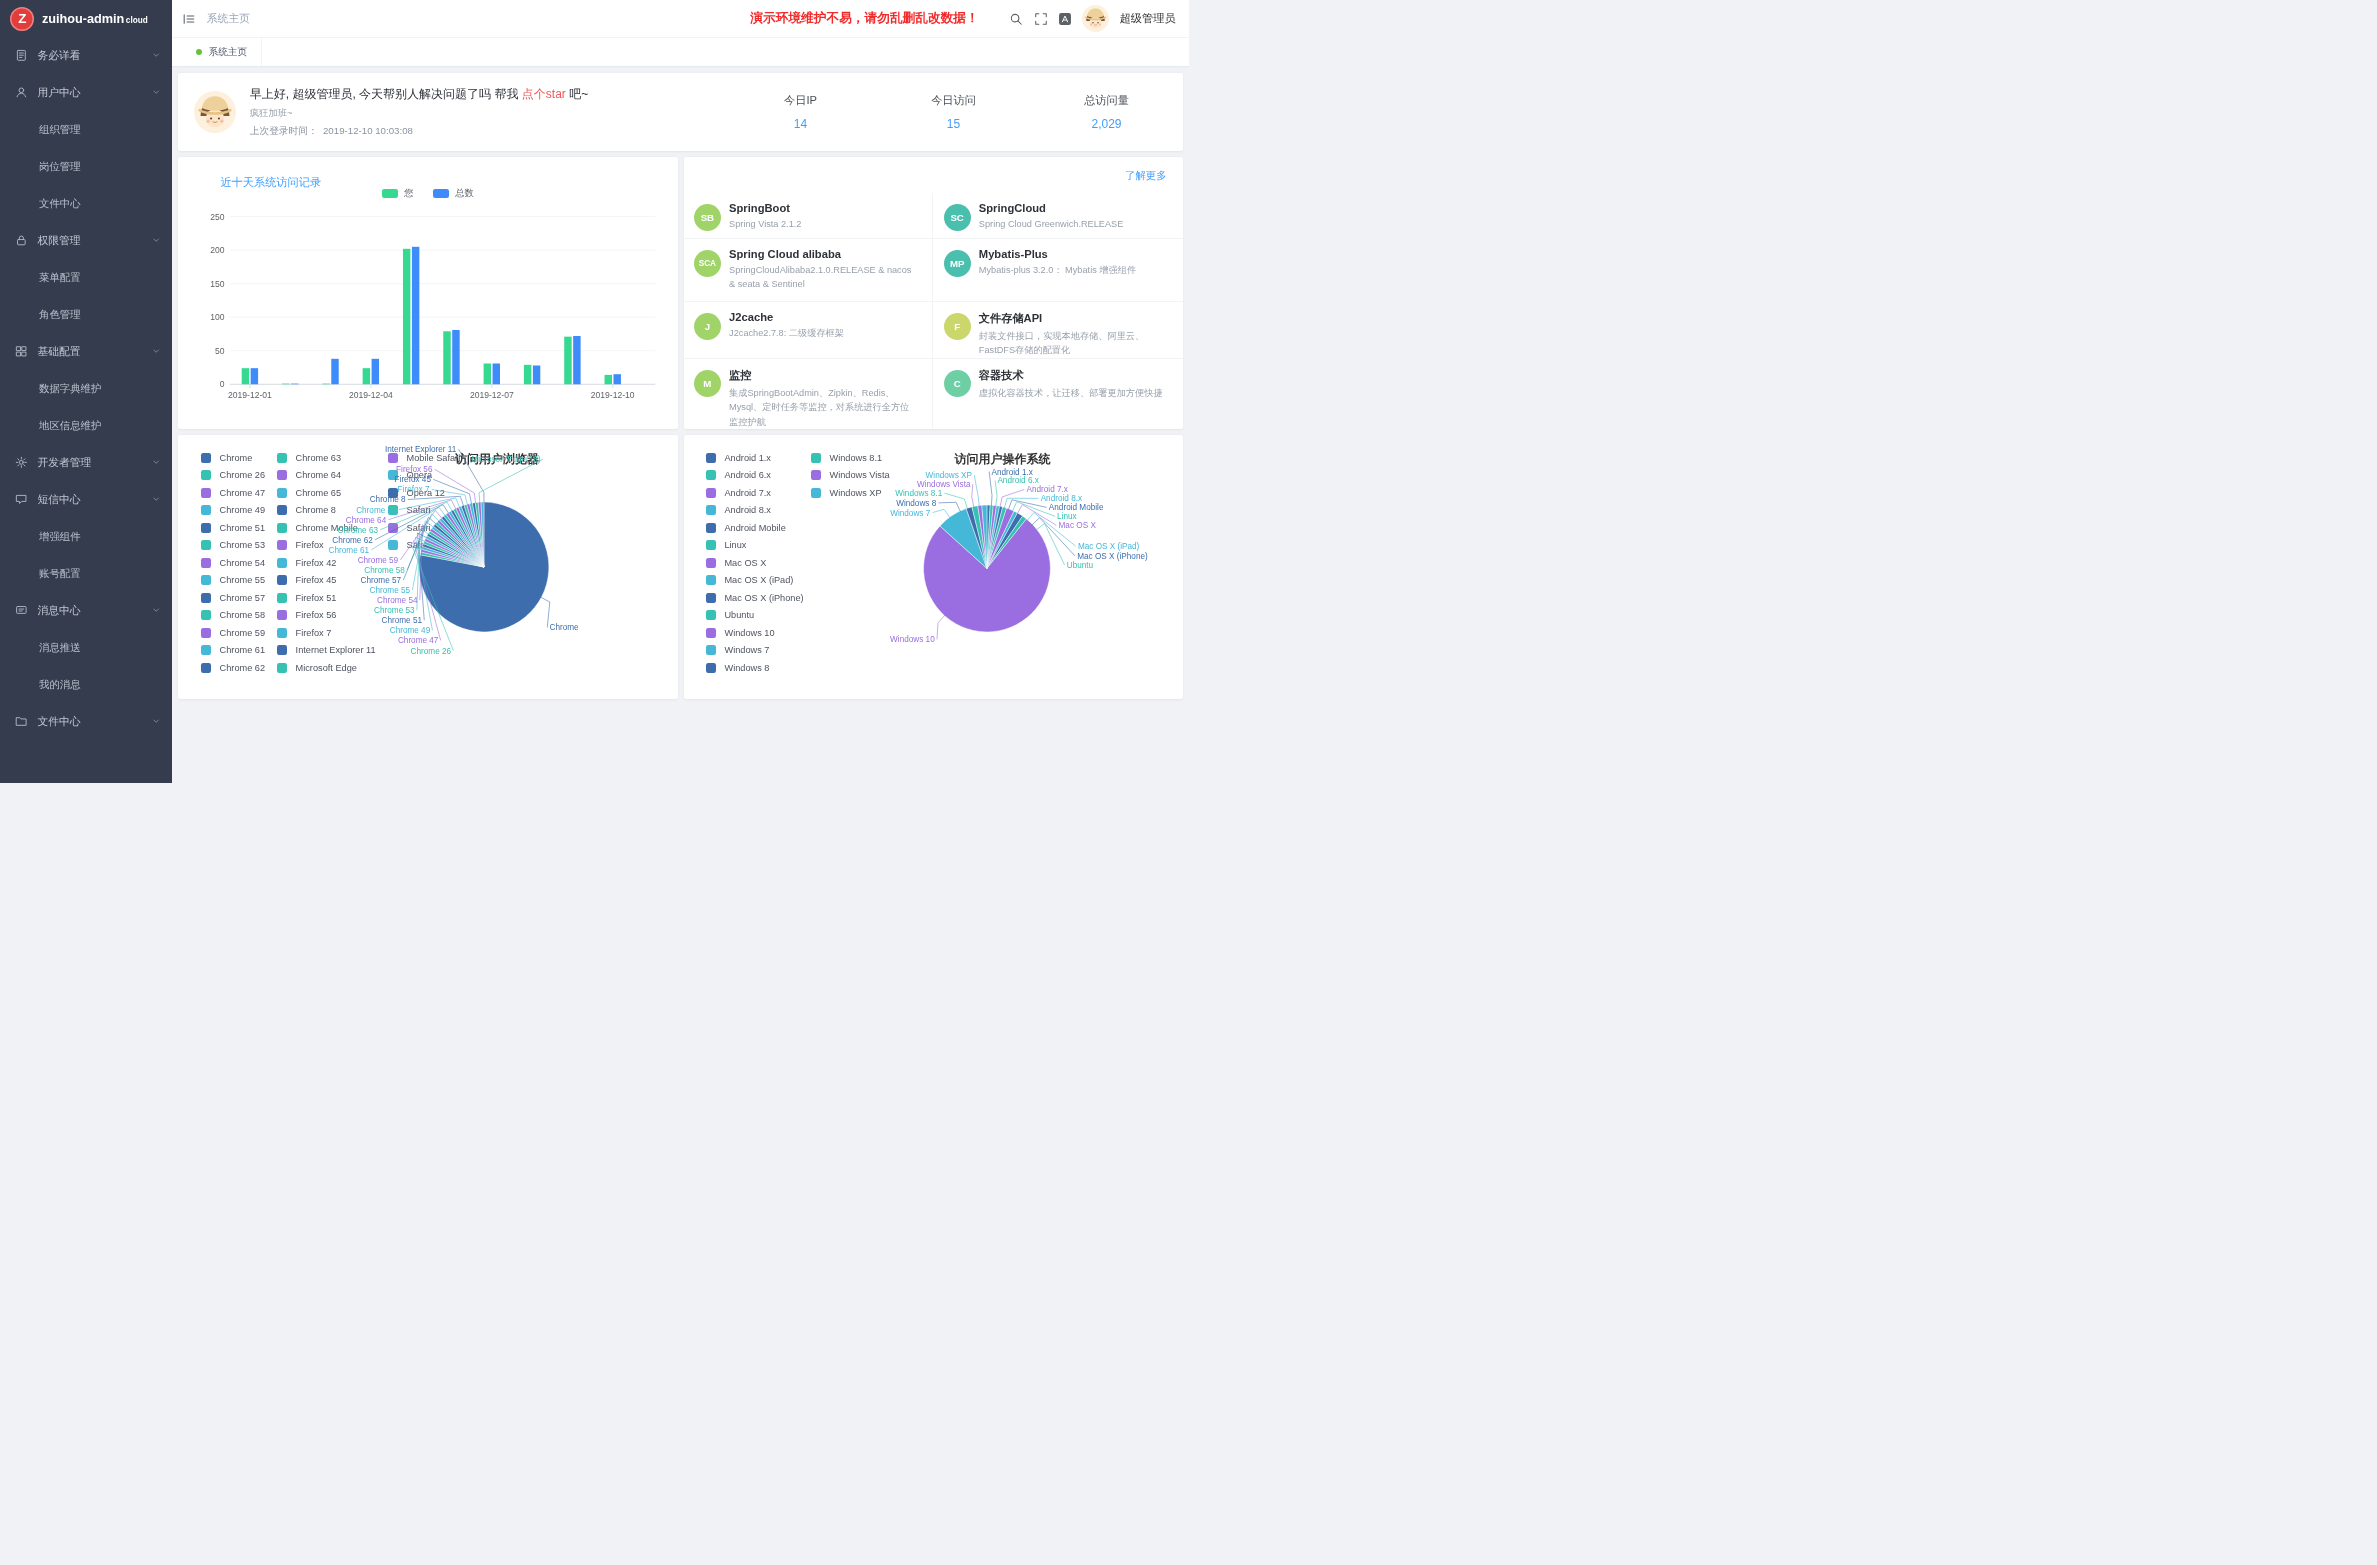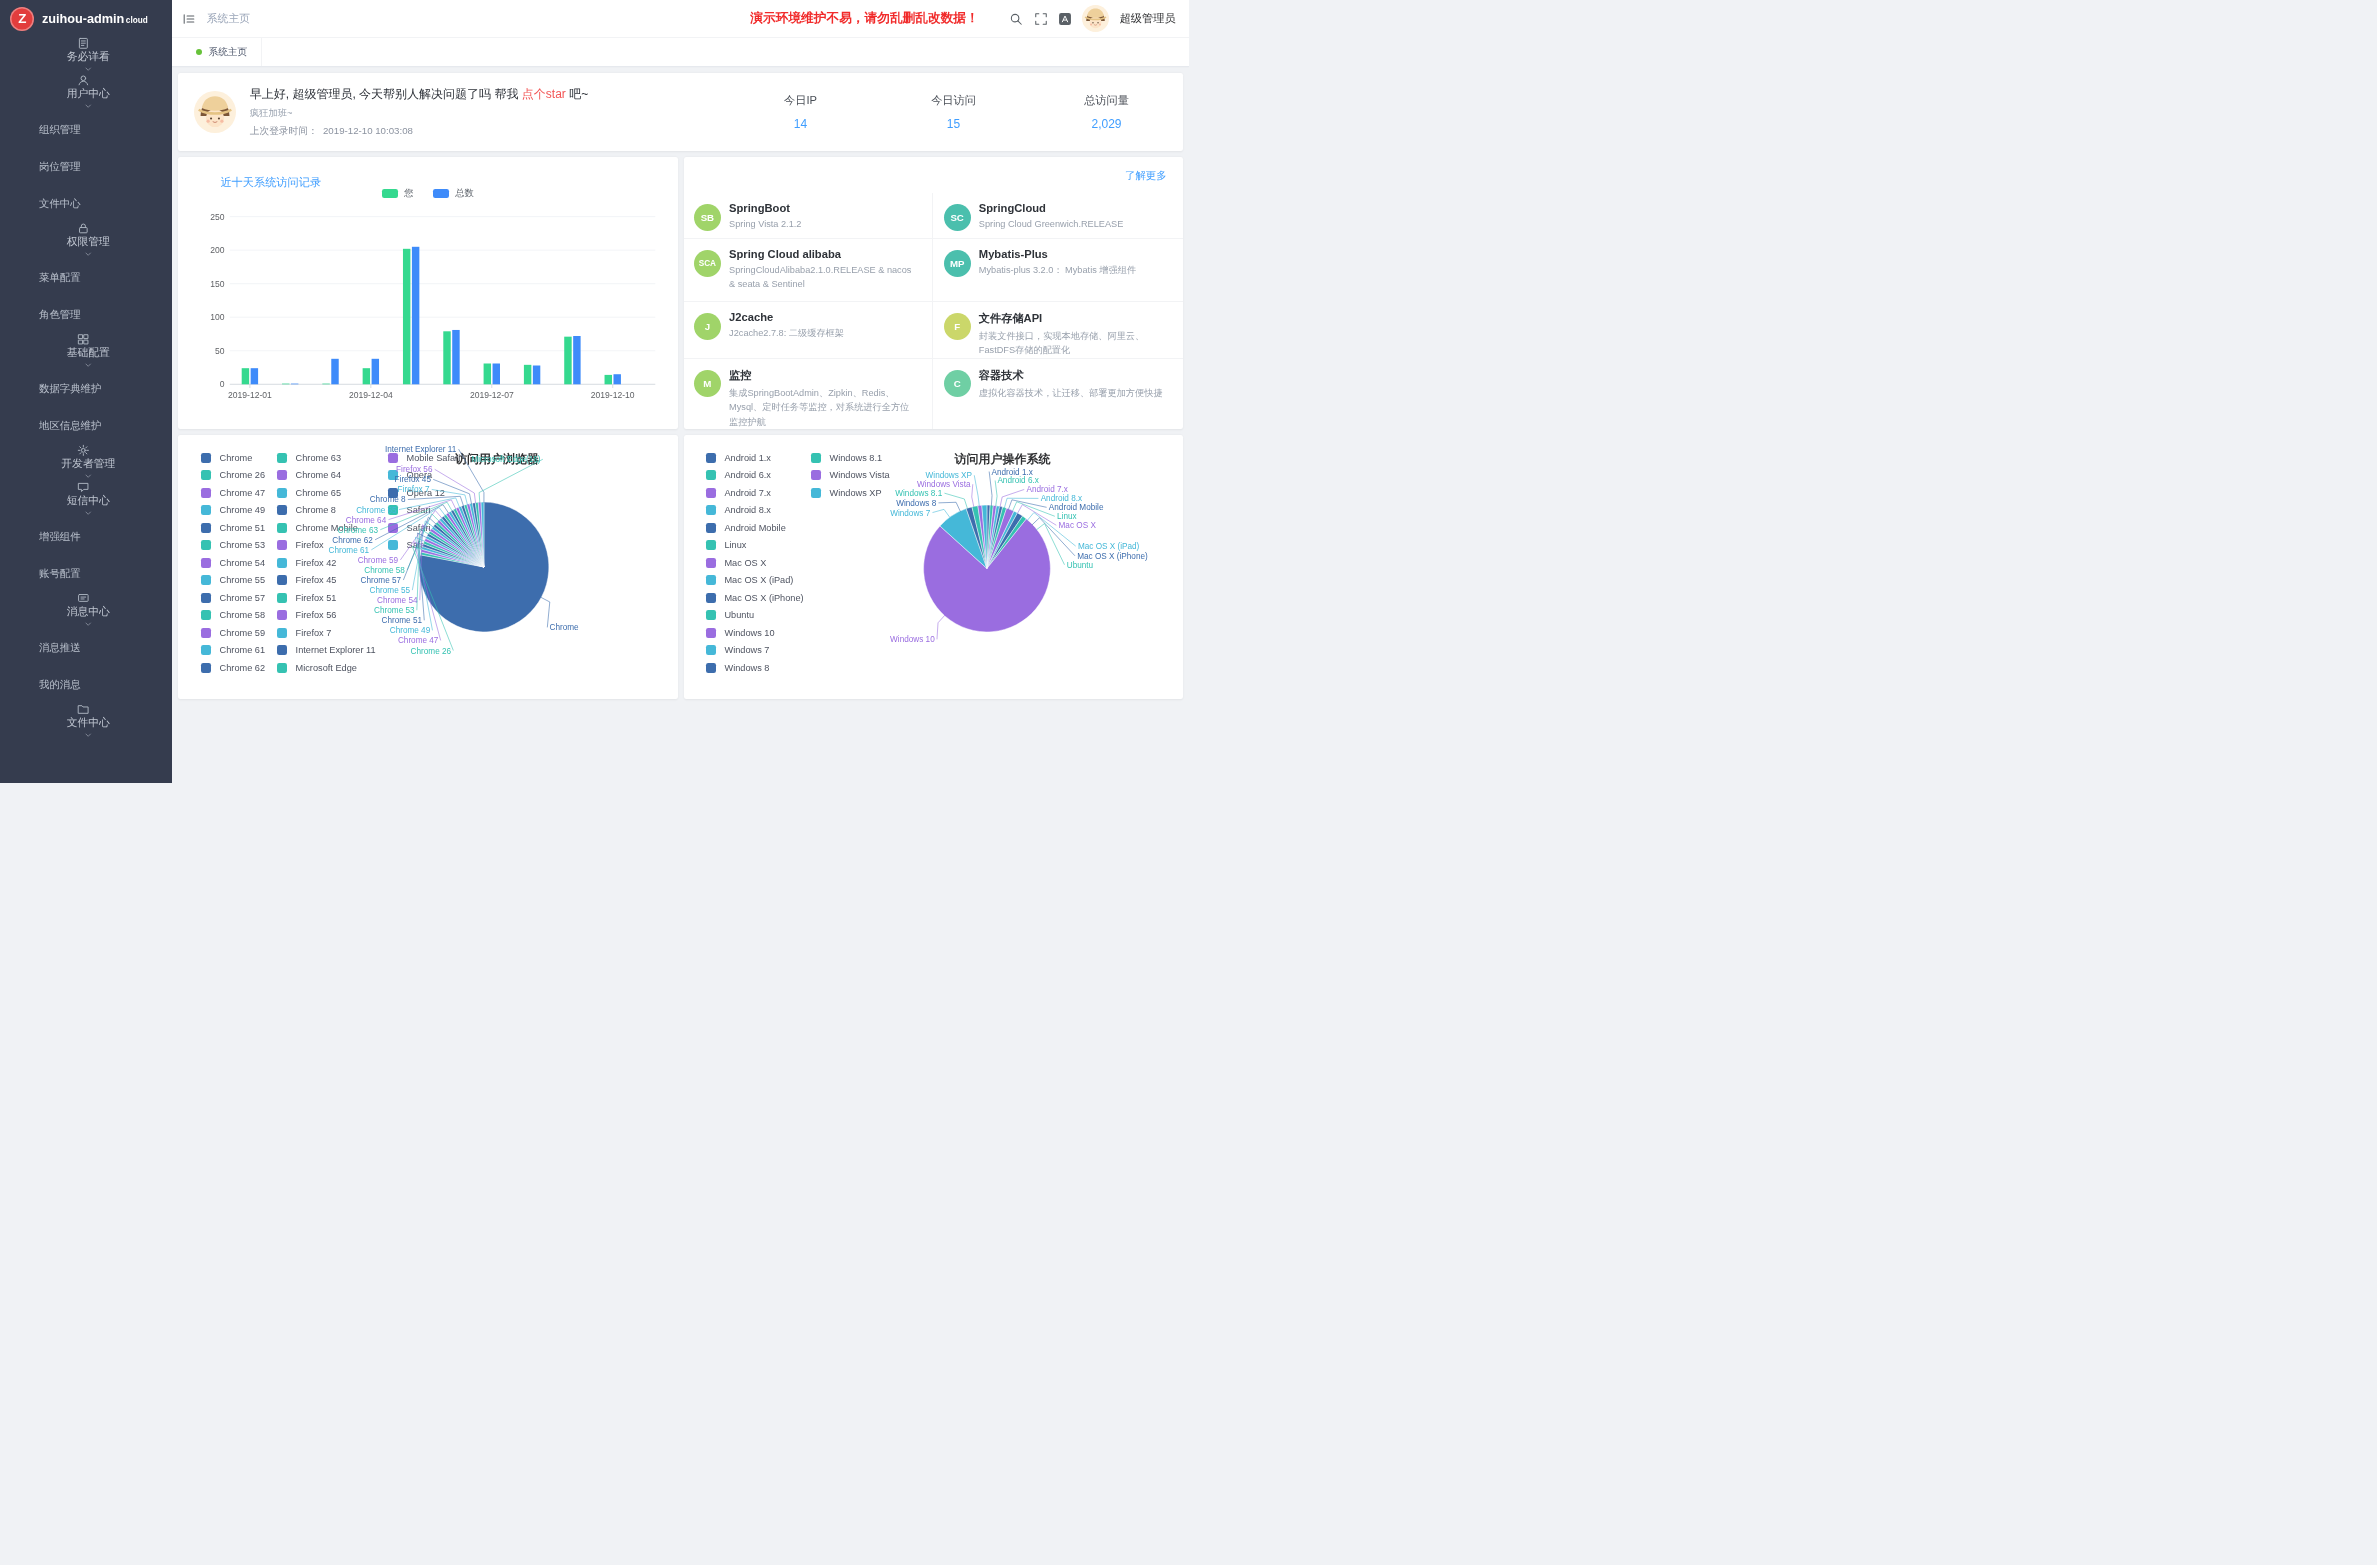--- a/index.html
+++ b/index.html
@@ -8,21 +8,21 @@
     font-family:"Liberation Sans","DejaVu Sans",sans-serif;
     background:#f0f2f5;color:#303133;
   }
   
   .sidebar{width:172px;flex-shrink:0;background:#353c4e;color:#c3c9d4;display:flex;flex-direction:column;}
   .logo-row{height:37px;display:flex;align-items:center;padding-left:10.4px;gap:7.5px;flex-shrink:0;}
   .logo-circle{width:24px;height:24px;border-radius:50%;background:#e23d3d;color:#fff;display:flex;align-items:center;justify-content:center;font-weight:bold;font-size:13.4px;box-shadow:inset 0 0 0 1.5px rgba(255,255,255,.35);}
   .logo-text{color:#fff;font-size:12.7px;font-weight:bold;white-space:nowrap;}
   .logo-suffix{font-size:8.2px;font-weight:bold;margin-left:1.5px;}
   .menu{flex:1;overflow:hidden;}
-  .menu-item{height:37px;display:flex;align-items:center;padding:0 10.4px 0 15px;cursor:pointer;font-size:10.8px;flex-direction:column;}
+  .menu-item{height:37px;display:flex;align-items:center;padding:0 10.4px 0 15px;cursor:pointer;font-size:10.8px;}
   .menu-icon{width:13.4px;height:13.4px;margin-right:9px;display:flex;align-items:center;color:#aeb6c2;}
   .menu-label{flex:1;}
   .chev{width:10.4px;height:10.4px;opacity:.65;}
   .submenu-item{height:37px;display:flex;align-items:center;padding-left:39px;font-size:10.4px;color:#b9c0cc;cursor:pointer;}
   
   .main{flex:1;min-width:0;display:flex;flex-direction:column;}
   .topbar{height:37px;background:#fff;display:flex;align-items:center;padding:0 13.4px 0 10.4px;gap:10.4px;flex-shrink:0;}
   .hicon{width:14px;height:14px;color:#5a6066;cursor:pointer;display:flex;}
   .breadcrumb{color:#9aa5b8;font-size:10.8px;cursor:pointer;}
   .notice{margin-left:auto;margin-right:20px;color:#f12a2a;font-weight:bold;font-size:12.7px;white-space:nowrap;}

